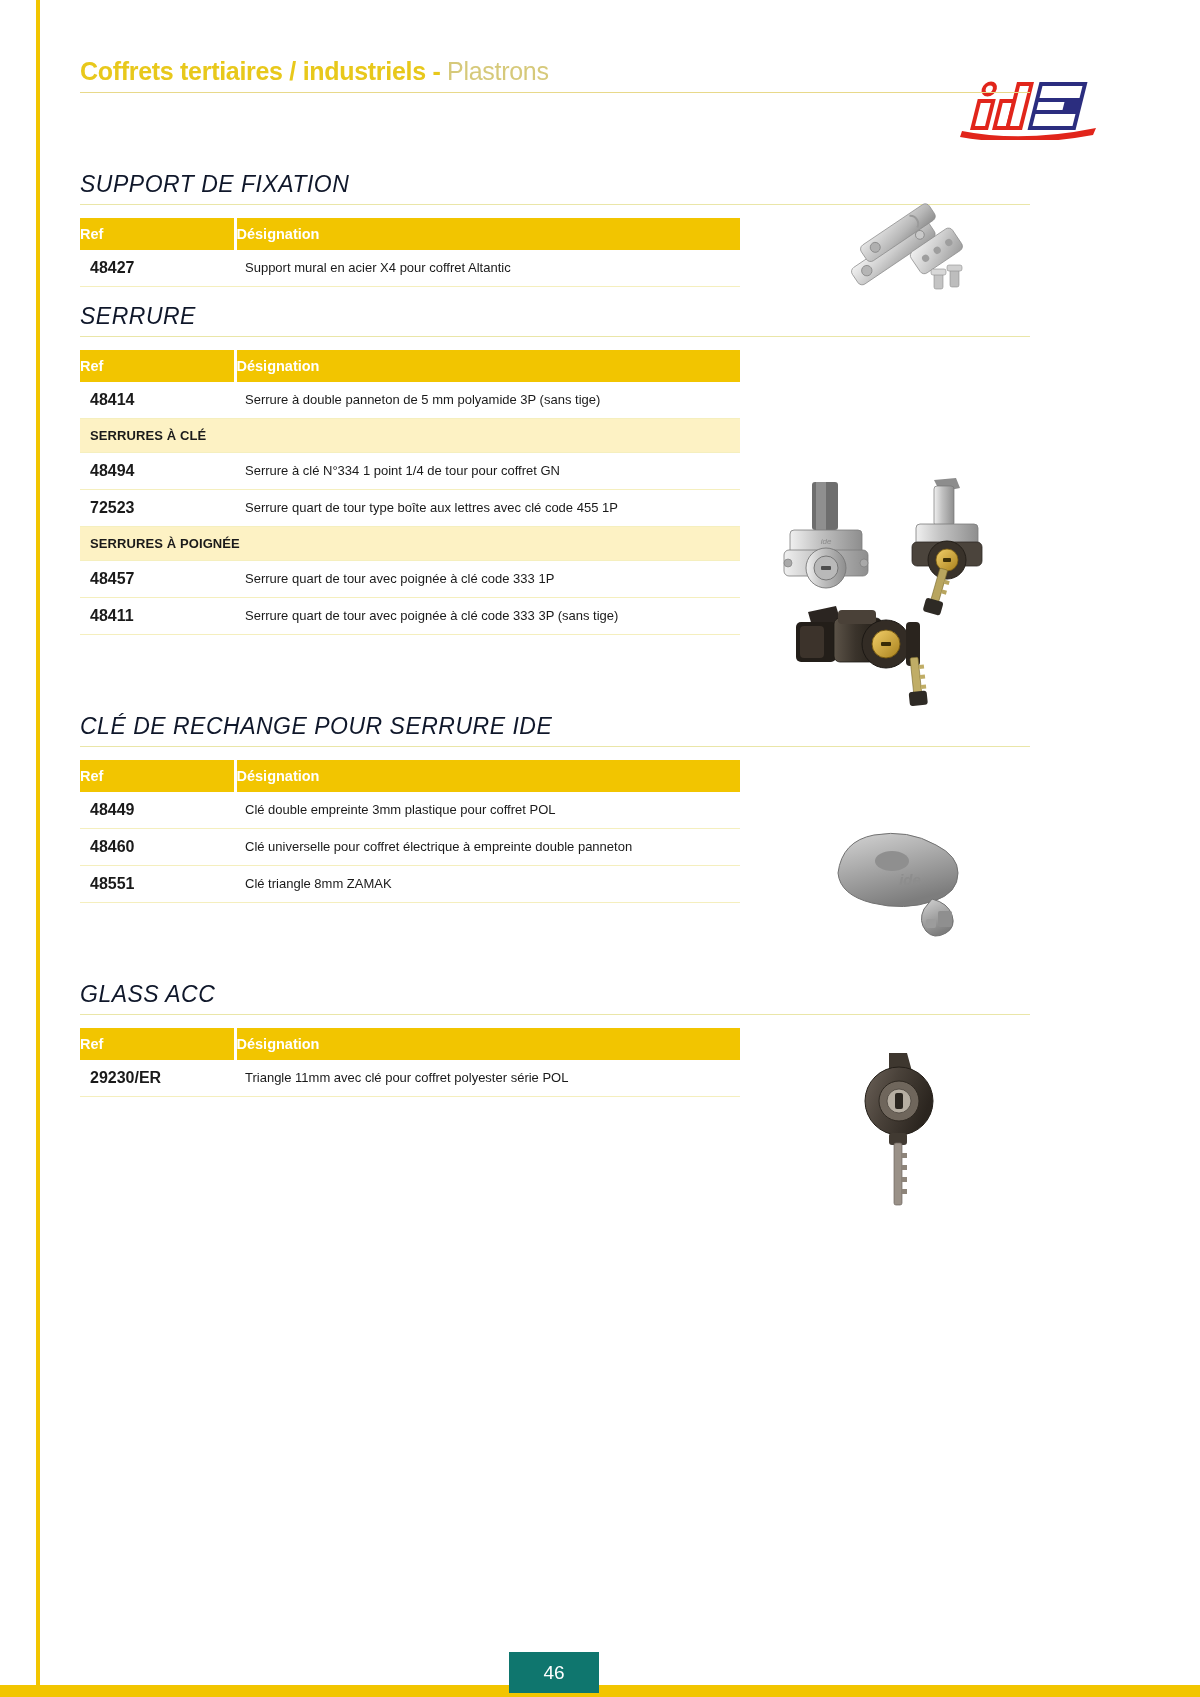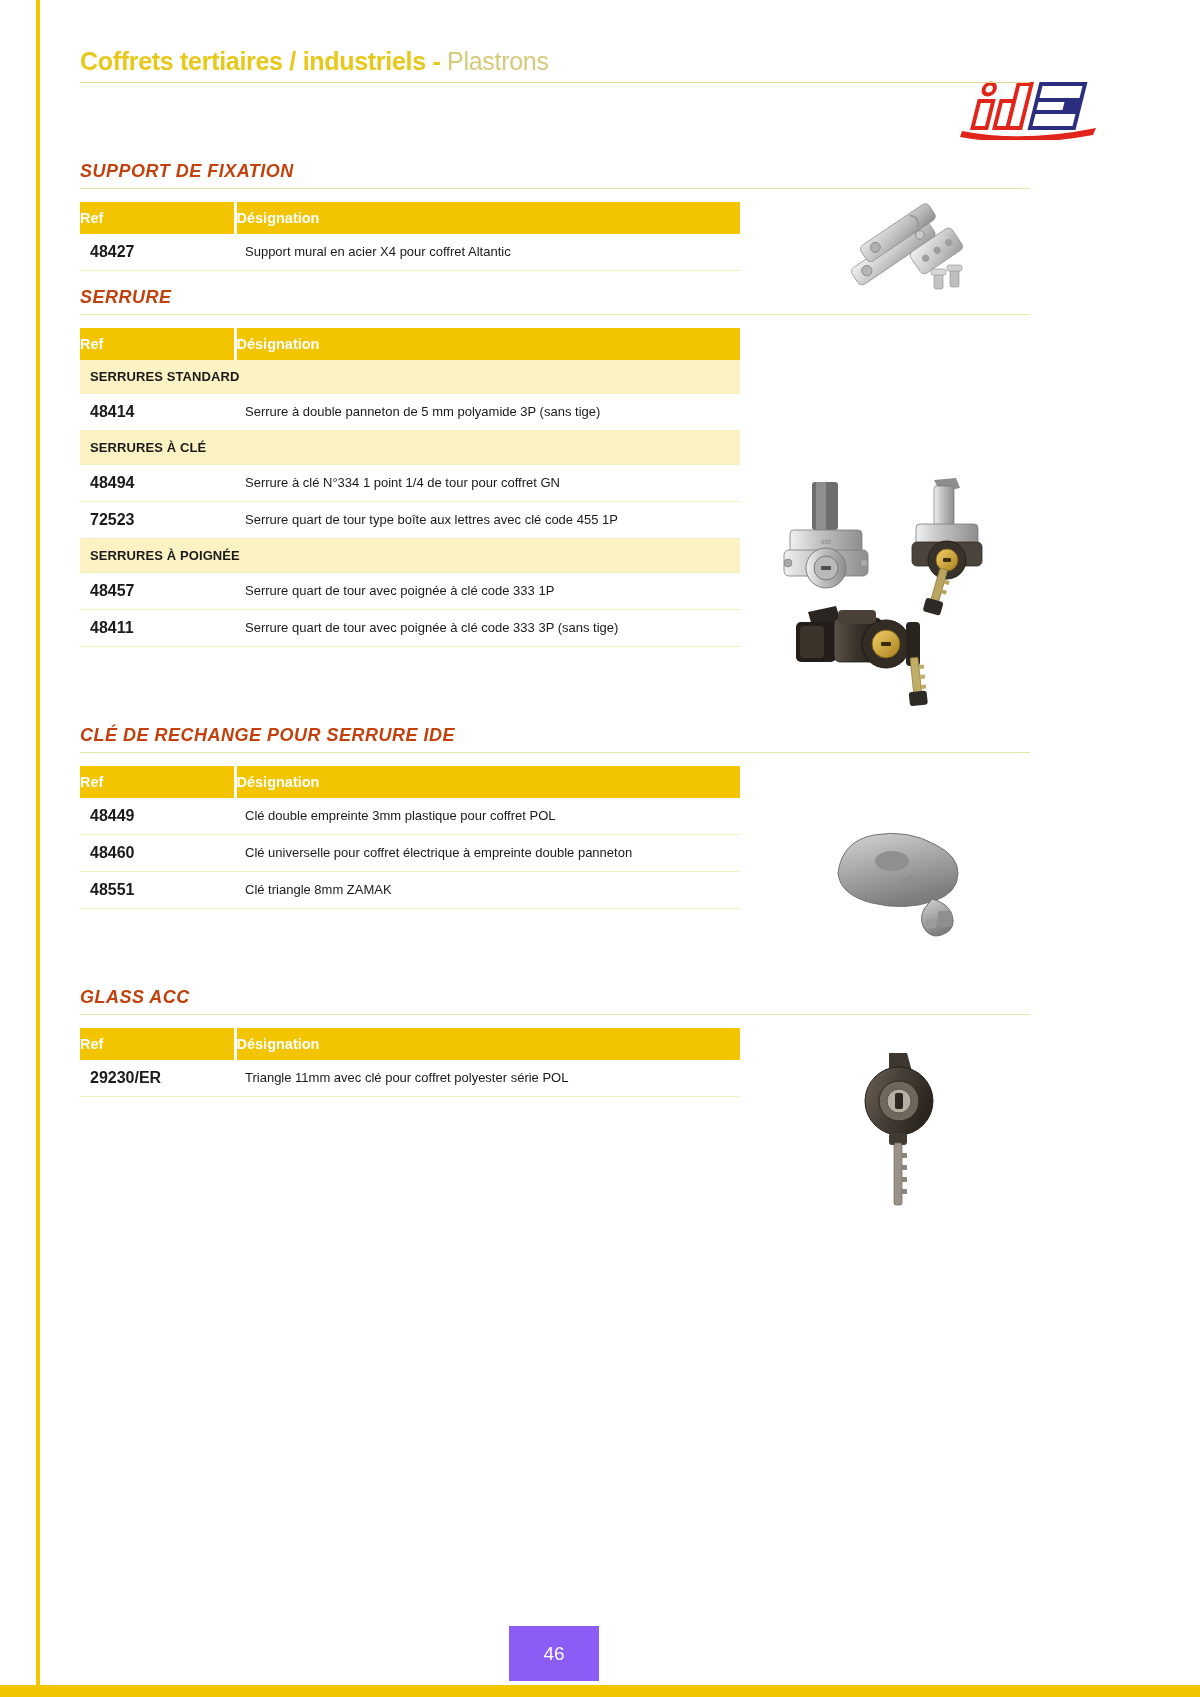--- a/index.html
+++ b/index.html
@@ -27,21 +27,21 @@
     top: 0;
     width: 4px;
     height: 1697px;
     background: #f2c500;
   }
 
   
   .content {
     position: absolute;
     left: 80px;
-    top: 6px;
+    top: 16px;
     width: 1040px;
   }
 
   
   .chapter {
     position: relative;
     padding-bottom: 8px;
   }
   .chapter-line {
     border-bottom: 1.5px solid #e8d98a;
@@ -62,24 +62,24 @@
     color: #e8c81b;
     font-weight: bold;
   }
   .chapter h1 .light {
     color: #d6c97a;
     font-weight: normal;
   }
 
   
   .section-title {
-    font-size: 18px;
+    font-size: 23px;
     font-style: italic;
-    font-weight: bold;
-    color: #c2410c;
+    font-weight: normal;
+    color: #0f172a;
     letter-spacing: 0.5px;
     white-space: nowrap;
   }
   .section-rule {
     border-bottom: 1px solid #eae6a8;
     width: 950px;
     margin-top: 6px;
   }
 
   
@@ -138,24 +138,24 @@
     position: absolute;
     left: 0;
     bottom: 0;
     width: 1200px;
     height: 12px;
     background: #f2c500;
   }
   .footer-tab {
     position: absolute;
     left: 509px;
-    bottom: 16px;
+    bottom: 4px;
     width: 90px;
-    height: 55px;
-    background: #8b5cf6;
+    height: 41px;
+    background: #0f766e;
     color: #ffffff;
     font-size: 19px;
     font-weight: normal;
     display: flex;
     align-items: center;
     justify-content: center;
   }
 
   
   .logo {
@@ -242,24 +242,20 @@
             <col class="c-ref">
             <col class="c-des">
           </colgroup>
         <thead>
           <tr>
             <th class="th-ref">Ref</th>
             <th>Désignation</th>
           </tr>
         </thead>
         <tbody>
-          <tr class="cat">
-            <td class="ref">SERRURES STANDARD</td>
-            <td></td>
-          </tr>
           <tr>
             <td class="ref">48414</td>
             <td>Serrure à double panneton de 5 mm polyamide 3P (sans tige)</td>
           </tr>
           <tr class="cat">
             <td class="ref">SERRURES À CLÉ</td>
             <td></td>
           </tr>
           <tr>
             <td class="ref">48494</td>

